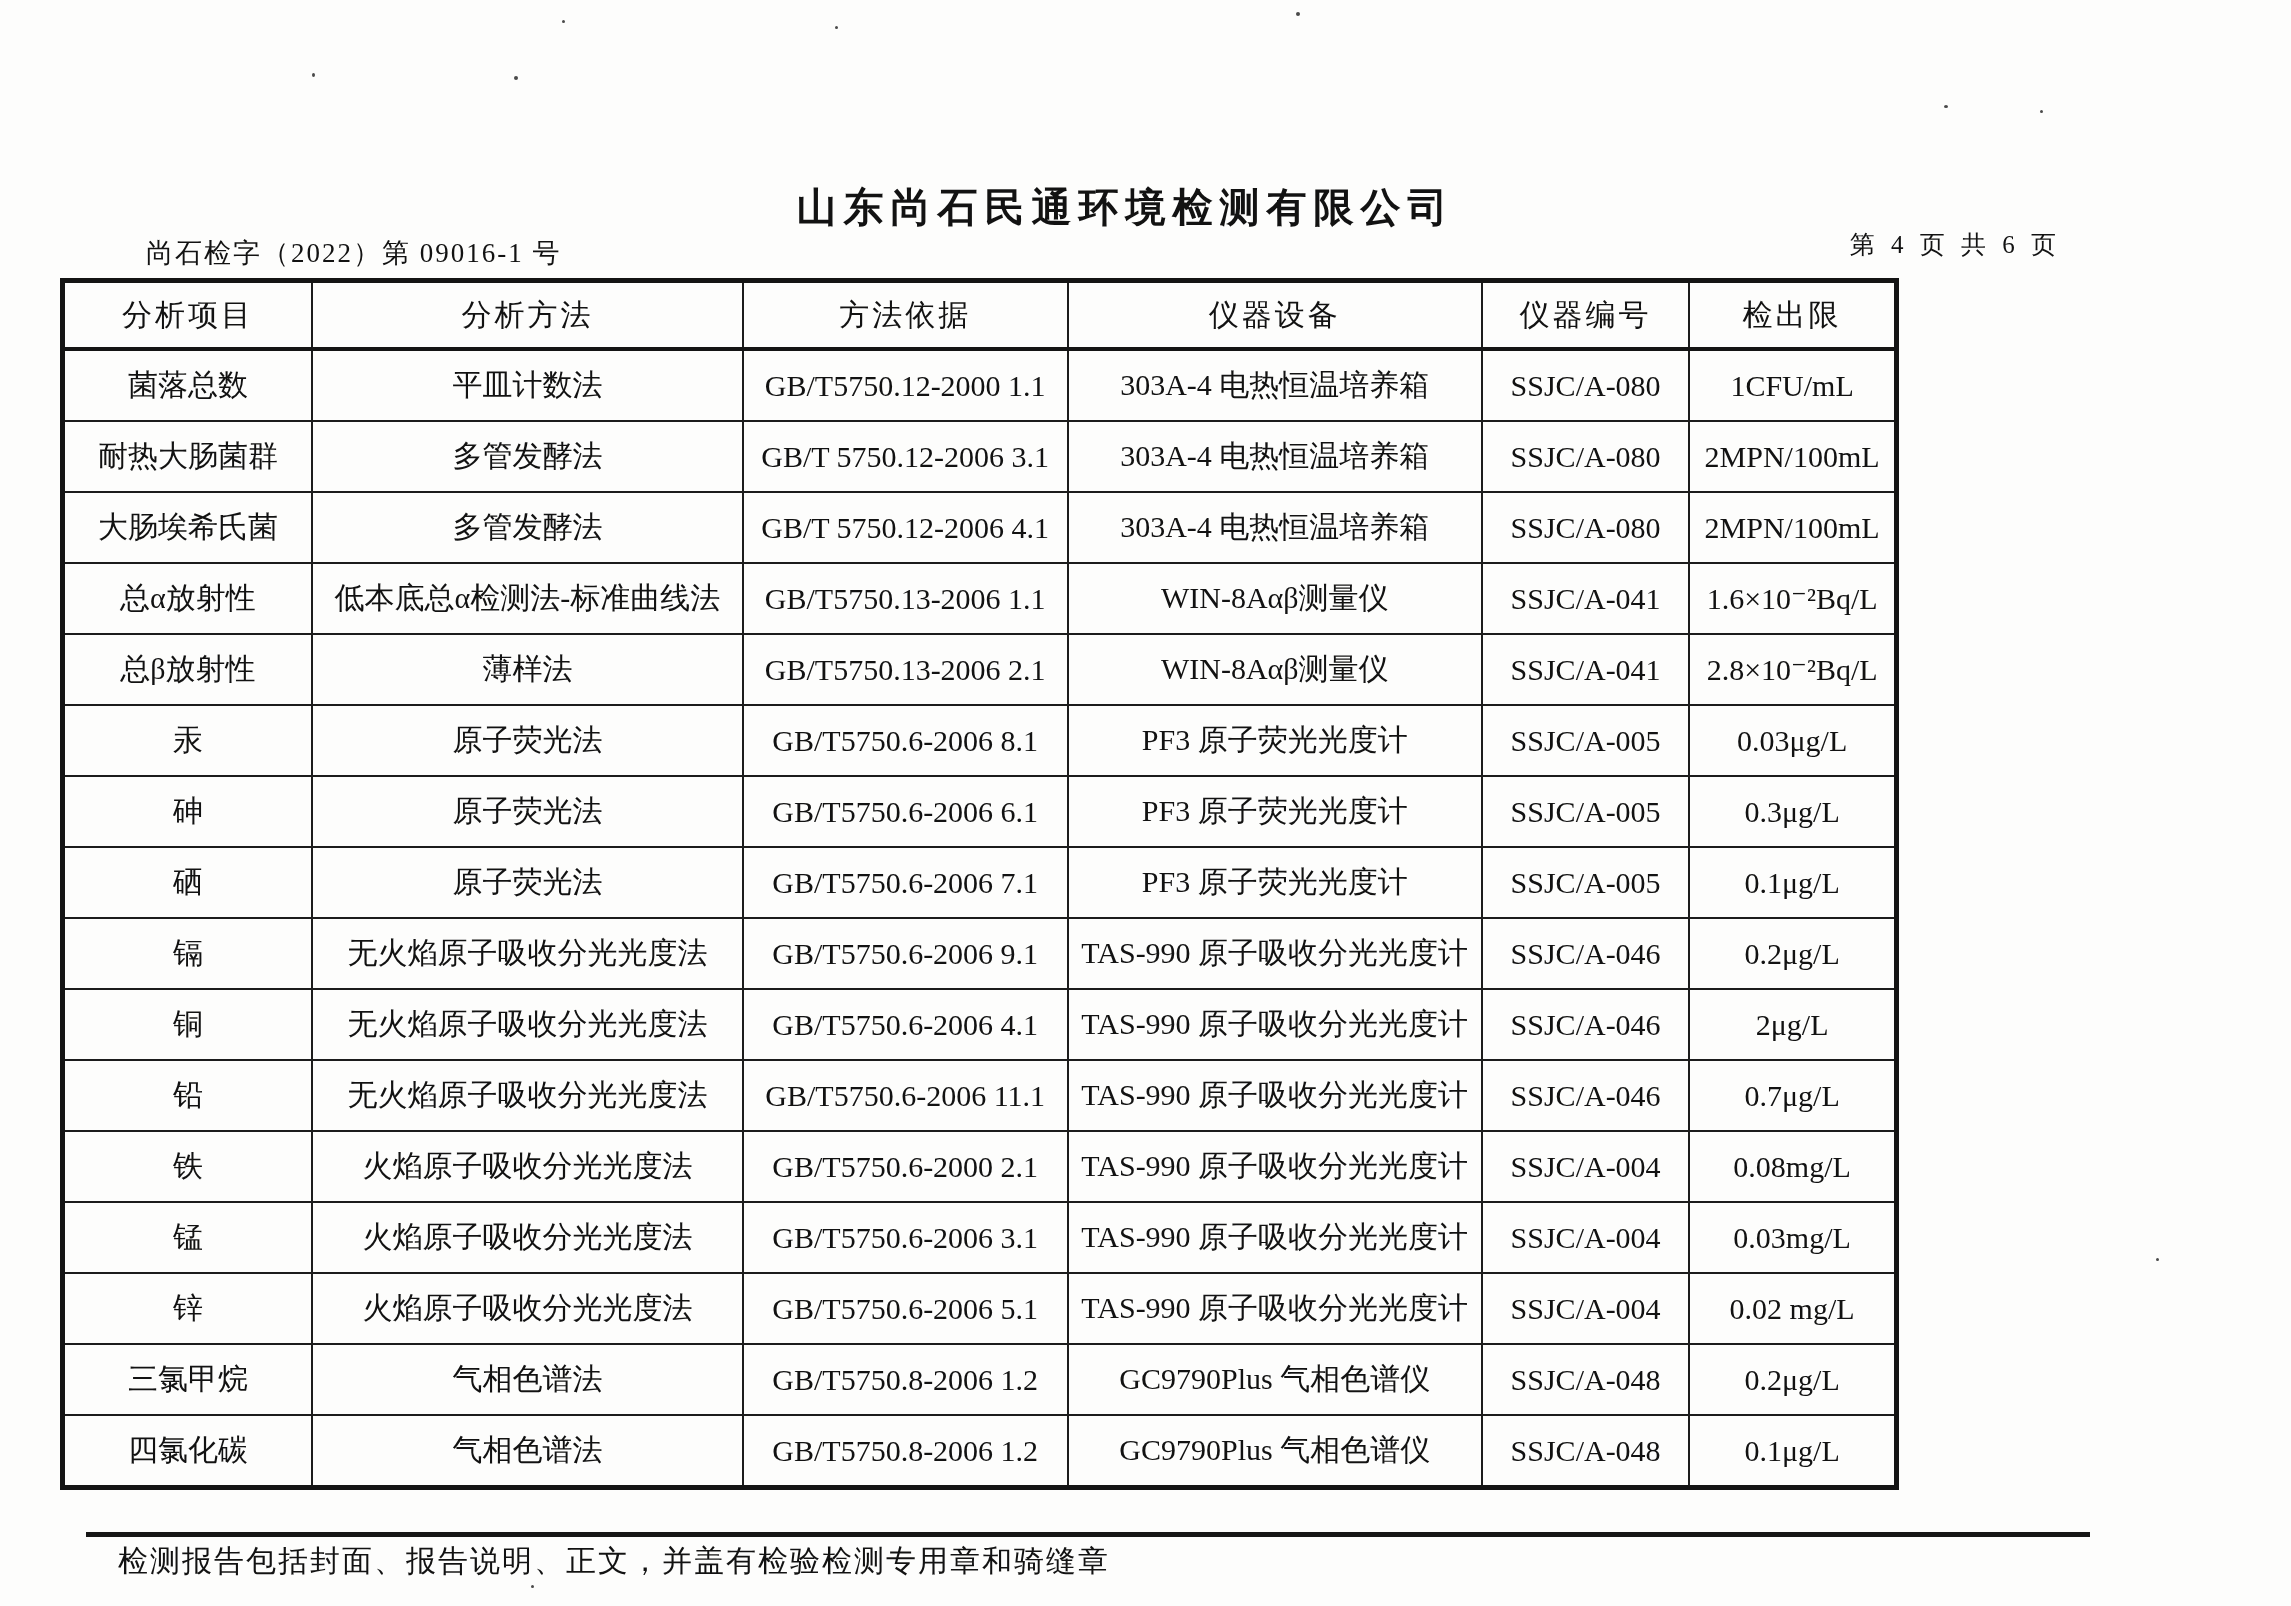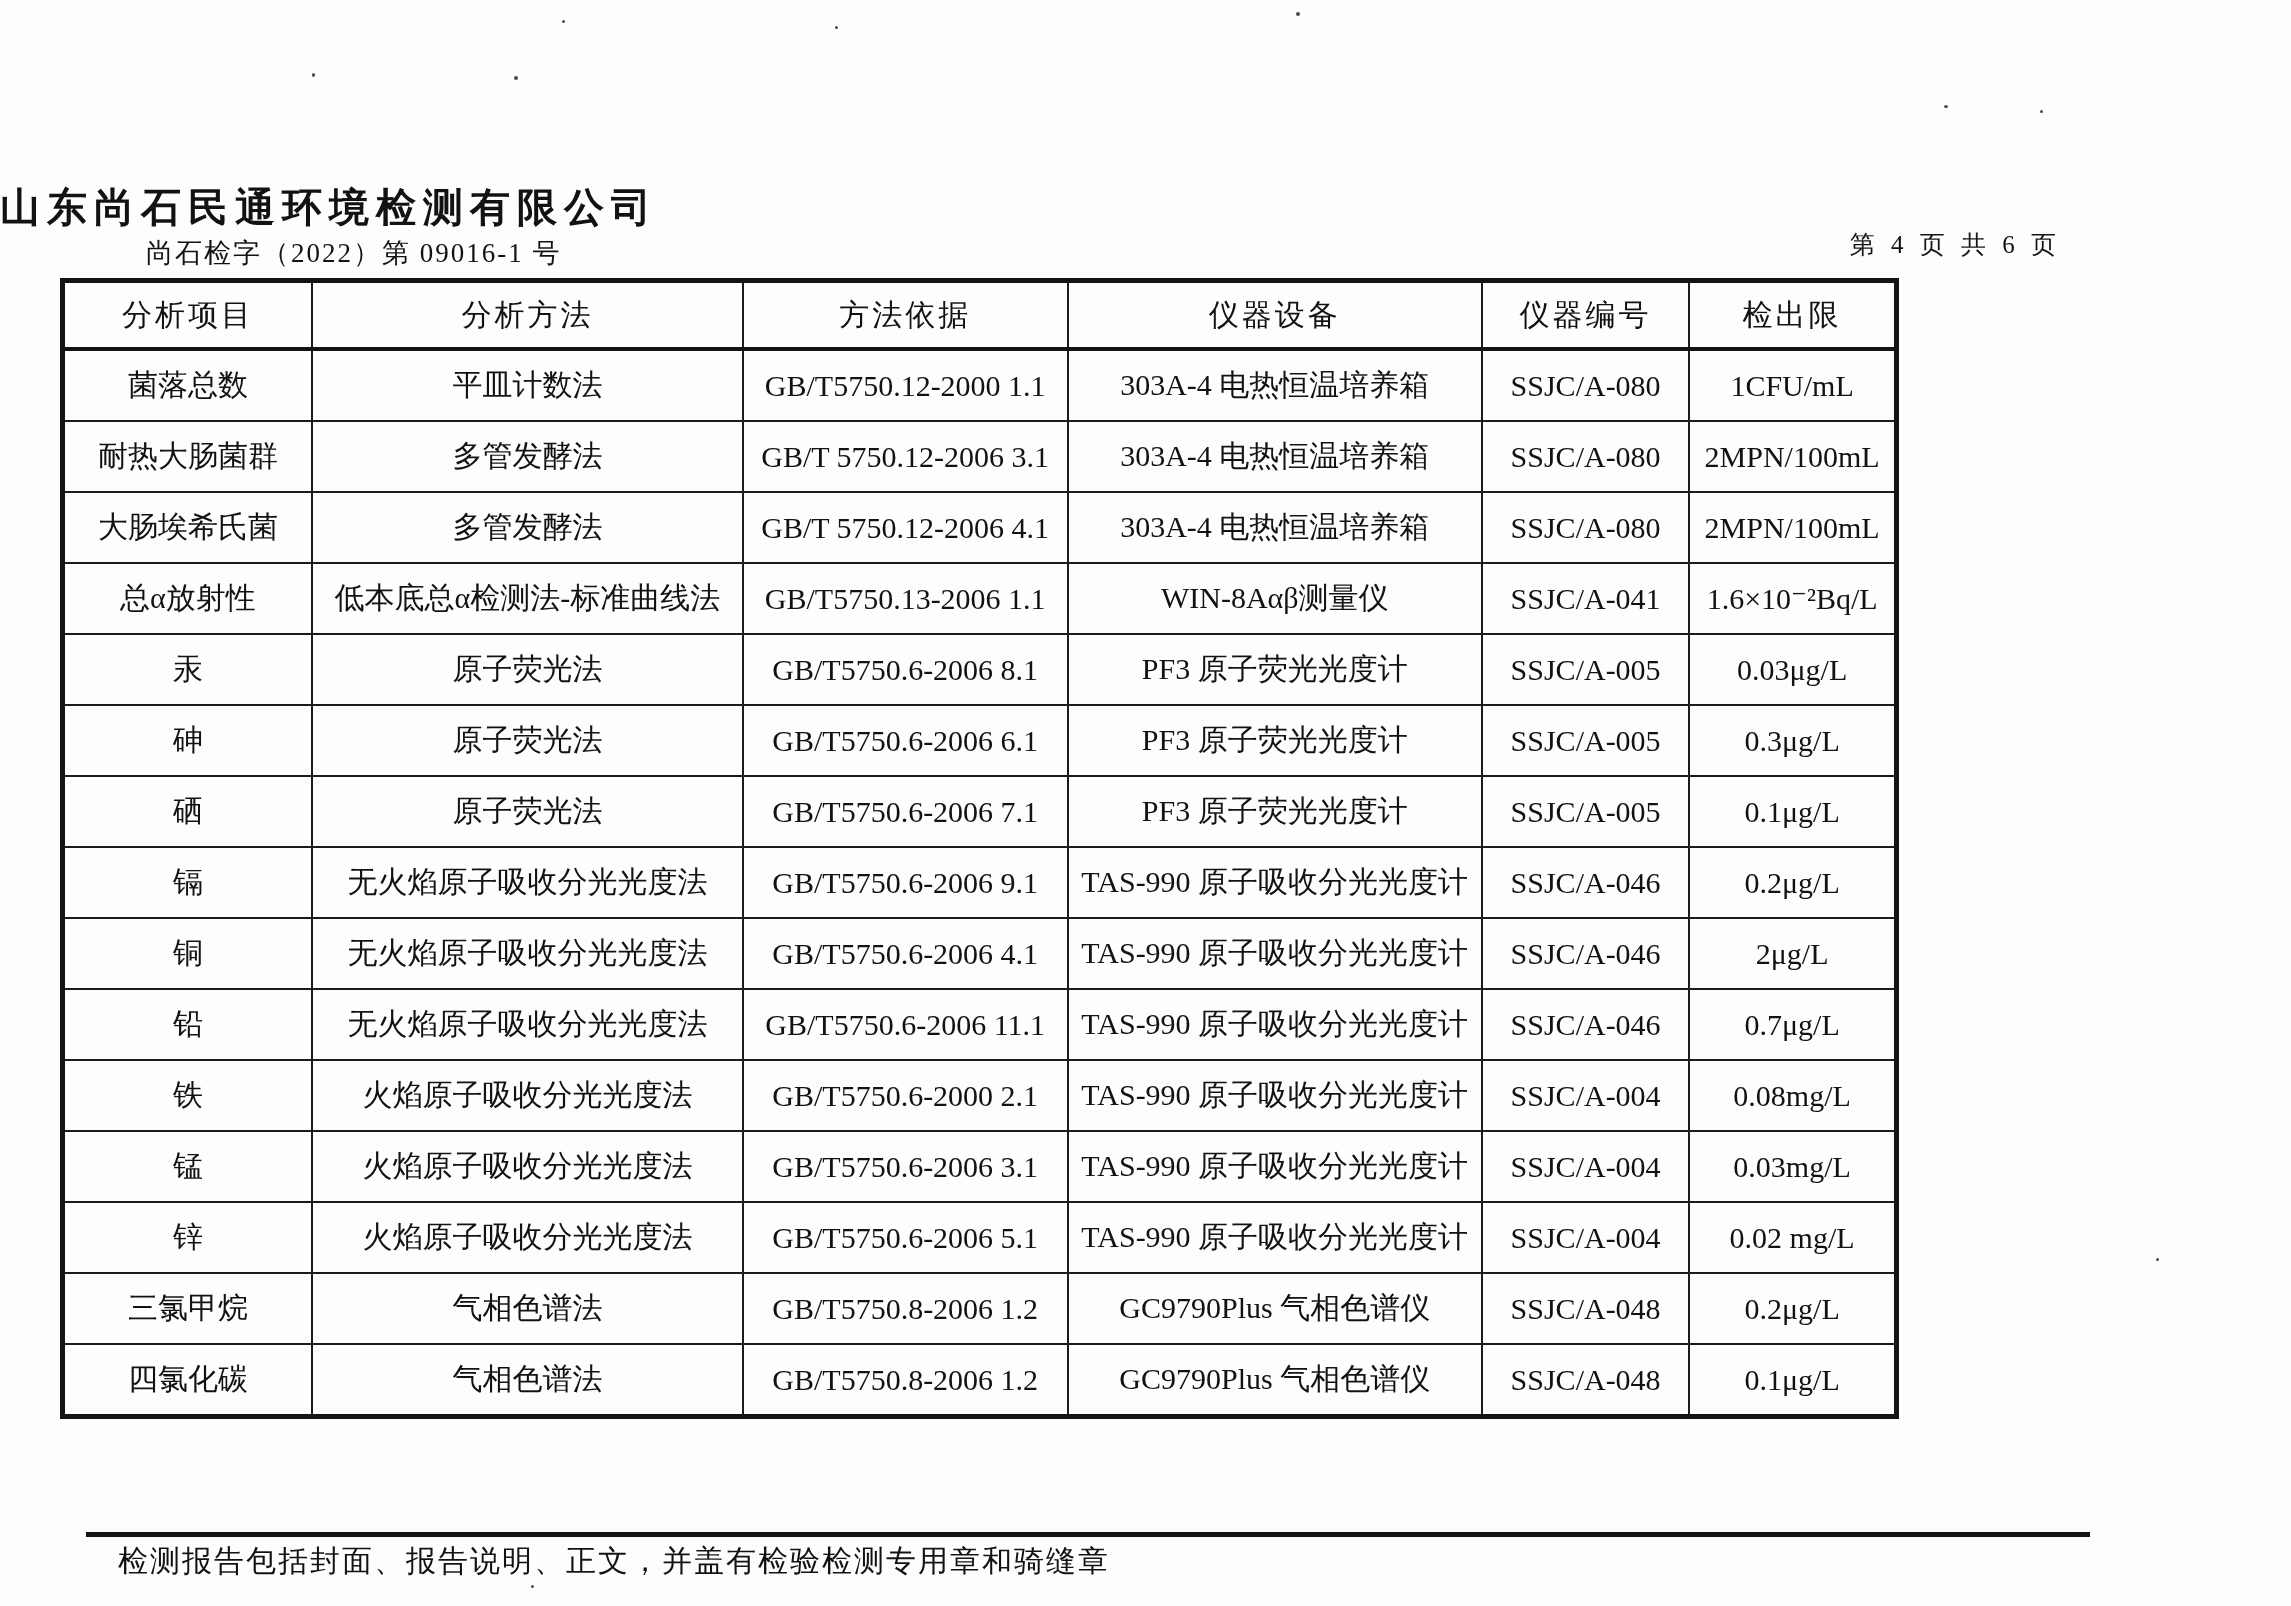--- a/index.html
+++ b/index.html
@@ -8,21 +8,21 @@
     width:2291px;
     height:1606px;
     background:#fdfdfc;
     font-family:"Liberation Serif","DejaVu Serif",serif;
     color:#121212;
     overflow:hidden;
   }
   .company-title{
     position:absolute;
     top:180px; left:0; right:40px;
-    text-align:left;
+    text-align:center;
     font-size:40px;
     font-weight:bold;
     letter-spacing:7px;
   }
   .report-number{
     position:absolute;
     top:235px; left:118px;
     font-size:27px;
     letter-spacing:2px;
     margin-left:28px;
@@ -135,20 +135,28 @@
         </tr>
         <tr>
           <td>总α放射性</td>
           <td>低本底总α检测法-标准曲线法</td>
           <td>GB/T5750.13-2006 1.1</td>
           <td>WIN-8Aαβ测量仪</td>
           <td>SSJC/A-041</td>
           <td>1.6×10⁻²Bq/L</td>
         </tr>
         <tr>
+          <td>总β放射性</td>
+          <td>薄样法</td>
+          <td>GB/T5750.13-2006 2.1</td>
+          <td>WIN-8Aαβ测量仪</td>
+          <td>SSJC/A-041</td>
+          <td>2.8×10⁻²Bq/L</td>
+        </tr>
+        <tr>
           <td>汞</td>
           <td>原子荧光法</td>
           <td>GB/T5750.6-2006 8.1</td>
           <td>PF3 原子荧光光度计</td>
           <td>SSJC/A-005</td>
           <td>0.03μg/L</td>
         </tr>
         <tr>
           <td>砷</td>
           <td>原子荧光法</td>

